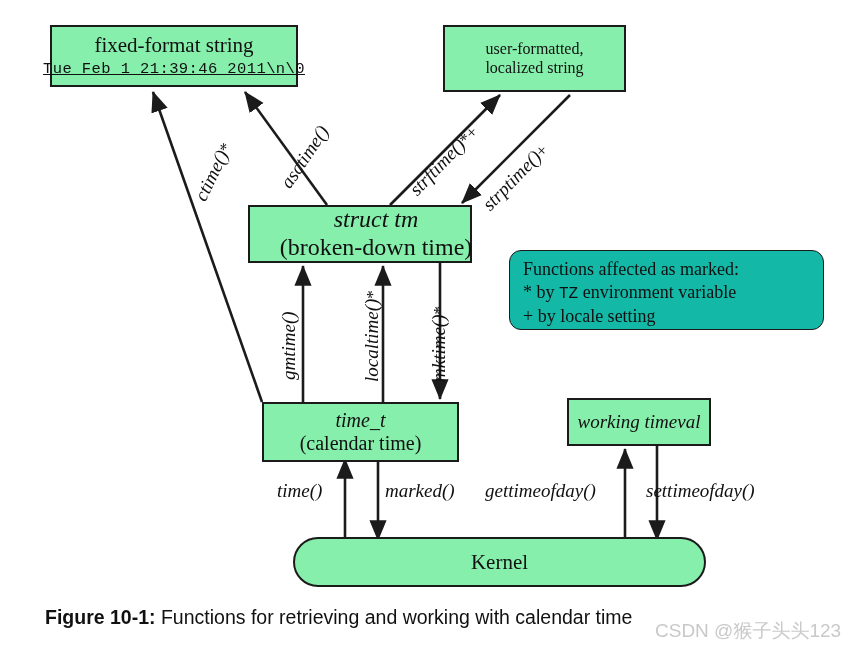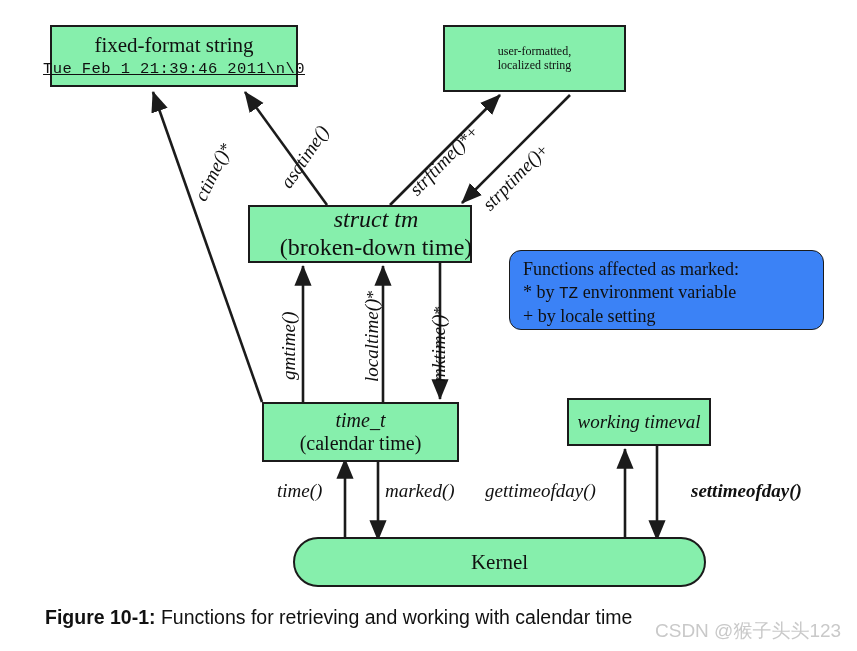--- a/index.html
+++ b/index.html
@@ -46,21 +46,21 @@
 
   
   #node-fixed-format {
     left: 50px; top: 25px; width: 248px; height: 62px;
   }
   #node-fixed-format .node-line:first-child { font-size: 21px; }
   #node-fixed-format .mono-line { font-size: 15.5px; margin-top: 3px; text-decoration: underline; }
 
   #node-user-formatted {
     left: 443px; top: 25px; width: 183px; height: 67px;
-    font-size: 12px;
+    font-size: 16px;
   }
 
   #node-struct-tm {
     left: 248px; top: 205px; width: 224px; height: 58px;
     font-size: 24px;
     padding-left: 32px;
   }
 
   #node-time-t {
     left: 262px; top: 402px; width: 197px; height: 60px;
@@ -77,21 +77,21 @@
     border-radius: 25px;
     font-size: 21px;
   }
 
   #legend-box {
     position: absolute;
     left: 509px; top: 250px; width: 315px; height: 80px;
     box-sizing: border-box;
     border: 1.6px solid #1b1b1b;
     border-radius: 12px;
-    background: #3b82f6;
+    background: #14b8a6;
     padding: 7px 11px 5px 13px;
     font-size: 18px;
     line-height: 1.28;
     color: #101010;
   }
   #legend-box .tz-mono {
     font-family: "Liberation Mono", "DejaVu Sans Mono", monospace;
     font-size: 16px;
   }
 
@@ -105,21 +105,21 @@
     transform-origin: 0 0;
   }
   .edge-label .mark {
     font-style: normal;
     font-size: 17px;
   }
 
   #lbl-time       { left: 277px; top: 480px; }
   #lbl-stime      { left: 385px; top: 480px; }
   #lbl-gettimeofday { left: 485px; top: 480px; }
-  #lbl-settimeofday { left: 691px; top: 480px; font-weight: bold; }
+  #lbl-settimeofday { left: 646px; top: 480px; }
 
   #lbl-gmtime     { left: 278px; top: 380px; transform: rotate(-90deg); }
   #lbl-localtime  { left: 361px; top: 382px; transform: rotate(-90deg); }
   #lbl-mktime     { left: 428px; top: 382px; transform: rotate(-90deg); }
 
   #lbl-ctime      { left: 190px; top: 195px; transform: rotate(-64deg); }
   #lbl-asctime    { left: 276px; top: 180px; transform: rotate(-56deg); }
   #lbl-strftime   { left: 405px; top: 185px; transform: rotate(-46deg); }
   #lbl-strptime   { left: 478px; top: 200px; transform: rotate(-46deg); }
 

